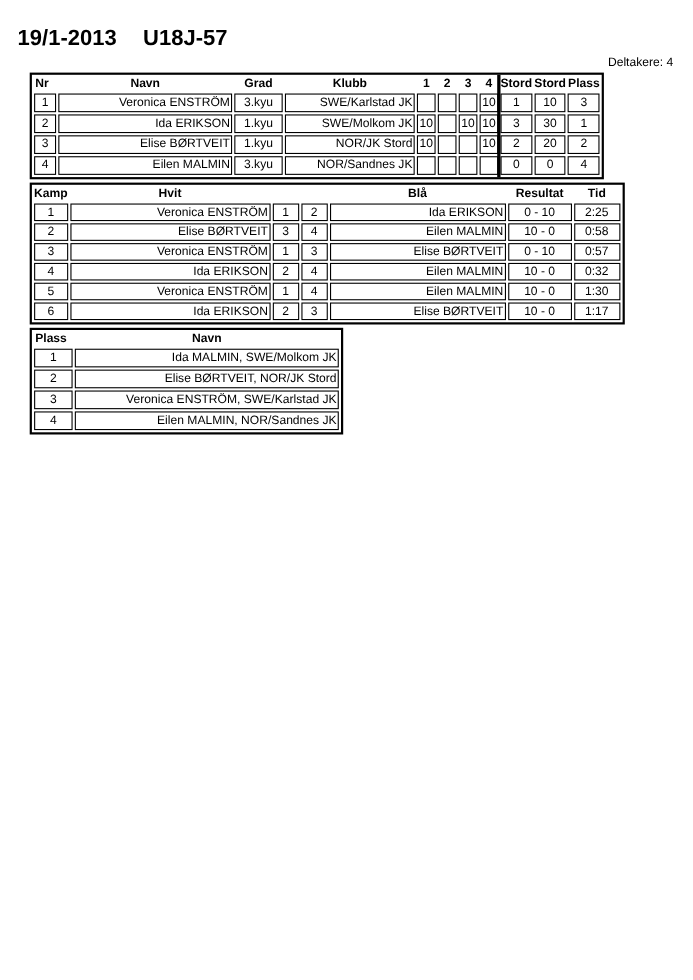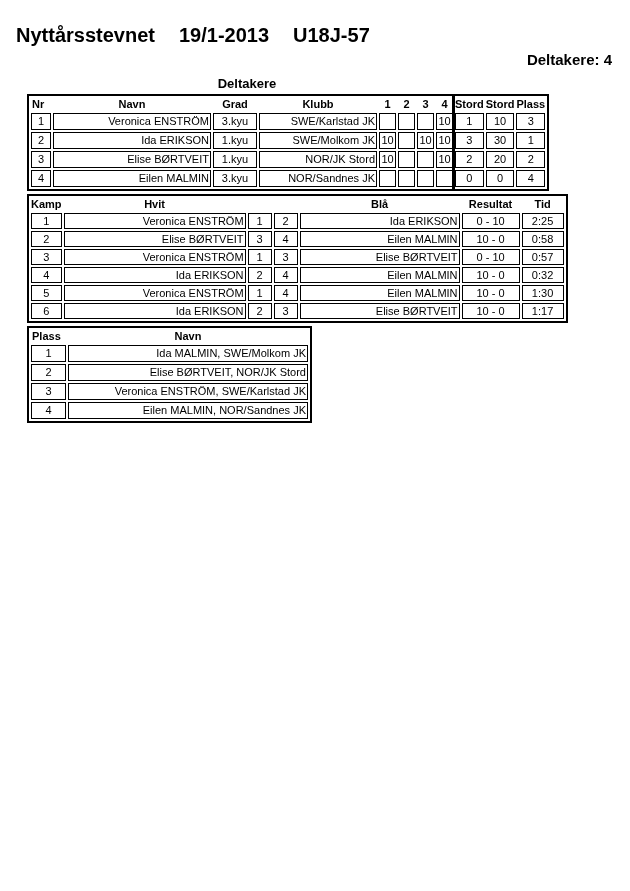--- a/index.html
+++ b/index.html
@@ -13,21 +13,21 @@
   }
   .doc-title {
     display:flex; gap:24px;
     margin:24px 0 0 16px;
     font-size:20px; font-weight:bold;
     white-space:nowrap;
   }
   .participants {
     text-align:right;
     margin:4px 18px 0 0;
-    font-size:15px; font-weight:bold;
+    font-size:11px; font-weight:normal;
   }
   .section-title {
     font-size:13px; font-weight:bold;
     text-align:center;
     margin-left:27px;
   }
   .st-deltakere { width:440px; margin-top:8px; }
   .st-kamper    { width:534px; margin-top:12px; }
   .st-resultater{ width:283px; margin-top:13px; }
 
@@ -70,28 +70,26 @@
     left:423px; top:0; bottom:0;
     width:3px; background:#000;
   }
 </style>
 </head>
 <body>
 
 <div>
 
   <div class="doc-title">
-    <span>Nyttårsstevnet</span>
     <span>19/1-2013</span>
     <span>U18J-57</span>
   </div>
 
   <div class="participants">Deltakere: 4</div>
 
-  <div class="section-title st-deltakere">Deltakere</div>
 
   <div class="tbl-wrap">
     <div class="group-divider"></div>
     <table class="t-deltakere">
       <colgroup>
         <col style="width:20px">
           <col style="width:158px">
           <col style="width:44px">
           <col style="width:118px">
         <col style="width:17px">

